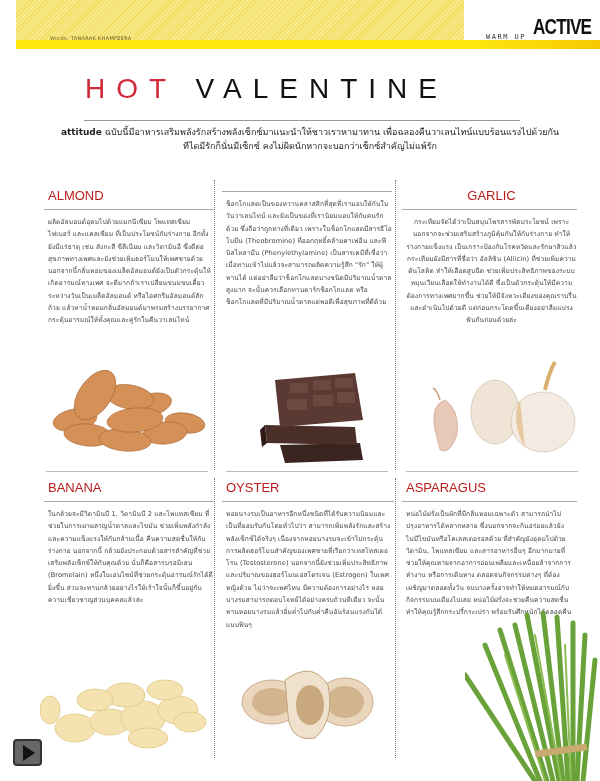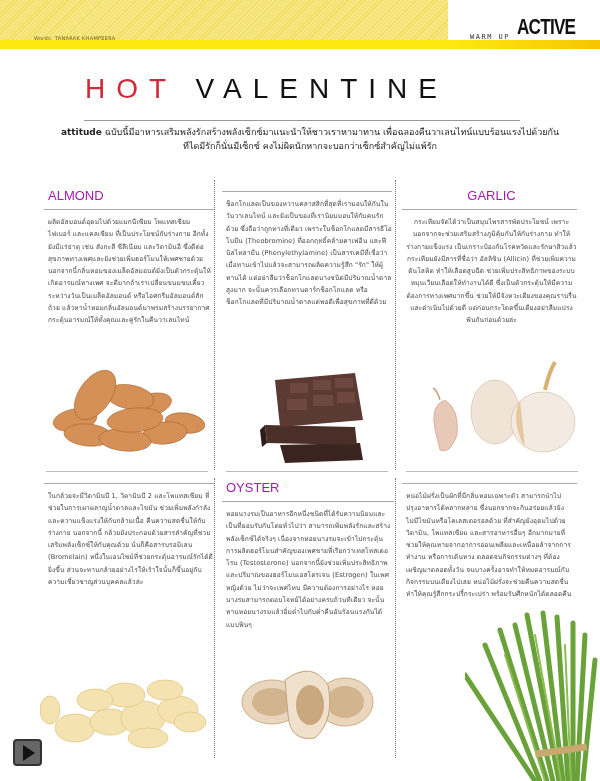--- a/index.html
+++ b/index.html
@@ -1,20 +1,20 @@
 <!DOCTYPE html>
 <html><head>
 <meta charset="utf-8">
 <style>
   * { box-sizing: border-box; margin: 0; padding: 0; }
   html, body { width: 600px; height: 781px; overflow: hidden; background: #ffffff; }
   body { position: relative; font-family: "DejaVu Sans", sans-serif; color: #333; }
 
   
-  .topbar { position: absolute; left: 0; top: 0; width: 548px; height: 50px; }
+  .topbar { position: absolute; left: 16px; top: 0; width: 548px; height: 50px; }
   .topbar .stripes {
     position: absolute; left: 0; top: 0; width: 448px; height: 40px;
     background: repeating-linear-gradient(135deg, #f2dc5a 0px, #f2dc5a 1px, #f7e98a 1px, #f7e98a 3px);
   }
   .topbar .band {
     position: absolute; left: 0; top: 40px; width: 600px; height: 9px;
     background: #fde90f;
   }
   .topbar .band-right {
     position: absolute; left: 448px; top: 40px; width: 152px; height: 9px;
@@ -50,21 +50,21 @@
   .intro {
     position: absolute; left: 60px; top: 125px; width: 500px; text-align: center;
     font-size: 9px; line-height: 14px; color: #222;
   }
   .intro b { font-weight: bold; }
 
   
   .card { position: absolute; width: 170px; }
   .card h2 {
     font-family: "Liberation Sans", sans-serif; font-weight: normal;
-    color: #a21caf; font-size: 13px; padding-left: 4px; height: 18px; line-height: 18px;
+    color: #b91c1c; font-size: 13px; padding-left: 4px; height: 18px; line-height: 18px;
   }
   .card .rule { height: 1px; background: #aaa; margin: 4px 0 6px 0; }
   .card p { font-size: 6.6px; line-height: 12.3px; color: #444; padding-left: 4px; letter-spacing: 0.1px; }
 
   .vsep { position: absolute; width: 0; border-left: 1px dotted #777; }
   .hsep { position: absolute; height: 1px; background: #bbb; }
 
   .imgwrap { position: absolute; }
 
   .play-btn {
@@ -160,29 +160,31 @@
     <path d="M20 70 Q15 45 30 40 Q45 50 42 75 Q35 95 25 90 Z" fill="#e8c8b6" stroke="#c89a88" stroke-width="0.6"></path>
     <path d="M25 40 Q22 30 18 28" stroke="#c8a07a" fill="none" stroke-width="1.5"></path>
     <ellipse cx="80" cy="52" rx="24" ry="32" fill="#efe4d6" stroke="#cdb9a3" stroke-width="0.6"></ellipse>
     <ellipse cx="128" cy="62" rx="32" ry="30" fill="#f3ebe2" stroke="#cdb9a3" stroke-width="0.6"></ellipse>
     <path d="M105 40 Q95 60 110 88" fill="#e6c89e"></path>
     <path d="M130 30 Q134 12 140 2" stroke="#d9b070" fill="none" stroke-width="4"></path>
   </svg>
 </div>
 
 <div class="card" style="left:44px; top:479px;">
+  <h2>BANANA</h2>
   <div class="rule"></div>
   <p>ในกล้วยจะมีวิตามินบี 1, วิตามินบี 2 และโพแทสเซียม ที่ช่วยในการเผาผลาญน้ำตาลและไขมัน ช่วยเพิ่มพลังกำลังและความแข็งแรงให้กับกล้ามเนื้อ คืนความสดชื่นให้กับร่างกาย นอกจากนี้ กล้วยยังประกอบด้วยสารสำคัญที่ช่วยเสริมพลังเซ็กซ์ให้กับคุณด้วย นั่นก็คือสารบรอมิเลน (Bromelain) หนึ่งในเอนไซม์ที่ช่วยกระตุ้นอารมณ์รักได้ดียิ่งขึ้น ส่วนจะทานกล้วยอย่างไรให้เร้าใจนั้นก็ขึ้นอยู่กับความเชี่ยวชาญส่วนบุคคลแล้วล่ะ</p>
 </div>
 <div class="card" style="left:222px; top:479px; width:172px;">
   <h2>OYSTER</h2>
   <div class="rule"></div>
   <p>หอยนางรมเป็นอาหารอีกหนึ่งชนิดที่ได้รับความนิยมและเป็นที่ยอมรับกันโดยทั่วไปว่า สามารถเพิ่มพลังรักและสร้างพลังเซ็กซ์ได้จริงๆ เนื่องจากหอยนางรมจะเข้าไปกระตุ้นการผลิตฮอร์โมนสำคัญของเพศชายที่เรียกว่าเทสโทสเตอโรน (Testosterone) นอกจากนี้ยังช่วยเพิ่มประสิทธิภาพและปริมาณของฮอร์โมนเอสโตรเจน (Estrogen) ในเพศหญิงด้วย ไม่ว่าจะเพศไหน มีความต้องการอย่างไร หอยนางรมสามารถตอบโจทย์ได้อย่างครบถ้วนทีเดียว จะนั้นทานหอยนางรมแล้วอิ่มต่ำไปกับค่ำคืนอันร้อนแรงกันได้แบบฟินๆ</p>
 </div>
 <div class="card" style="left:402px; top:479px; width:175px;">
+  <h2>ASPARAGUS</h2>
   <div class="rule"></div>
   <p style="width:170px;">หน่อไม้ฝรั่งเป็นผักที่มีกลิ่นหอมเฉพาะตัว สามารถนำไปปรุงอาหารได้หลากหลาย ซึ่งนอกจากจะกินอร่อยแล้วยังไม่มีไขมันหรือโคเลสเตอรอลด้วย ที่สำคัญยังอุดมไปด้วยวิตามิน, โพแทสเซียม และสารอาหารอื่นๆ อีกมากมายที่ช่วยให้คุณหายจากอาการอ่อนเพลียและเหนื่อยล้าจากการทำงาน หรือการเดินทาง ตลอดจนกิจกรรมต่างๆ ที่ต้องเผชิญมาตลอดทั้งวัน จนบางครั้งอาจทำให้หมดอารมณ์กับกิจกรรมบนเตียงไปเลย หน่อไม้ฝรั่งจะช่วยคืนความสดชื่น ทำให้คุณรู้สึกกระปรี้กระเปร่า พร้อมรับศึกหนักได้ตลอดคืน</p>
 </div>
 
 <div class="imgwrap" style="left:40px; top:650px; width:170px; height:100px;">
   <svg width="170" height="100" viewBox="0 0 170 100">
     <g fill="#f4e3b0" stroke="#e0c784" stroke-width="0.8">
       <ellipse cx="10" cy="60" rx="10" ry="14"></ellipse>
       <ellipse cx="35" cy="78" rx="20" ry="14"></ellipse>
       <ellipse cx="70" cy="72" rx="20" ry="13"></ellipse>

